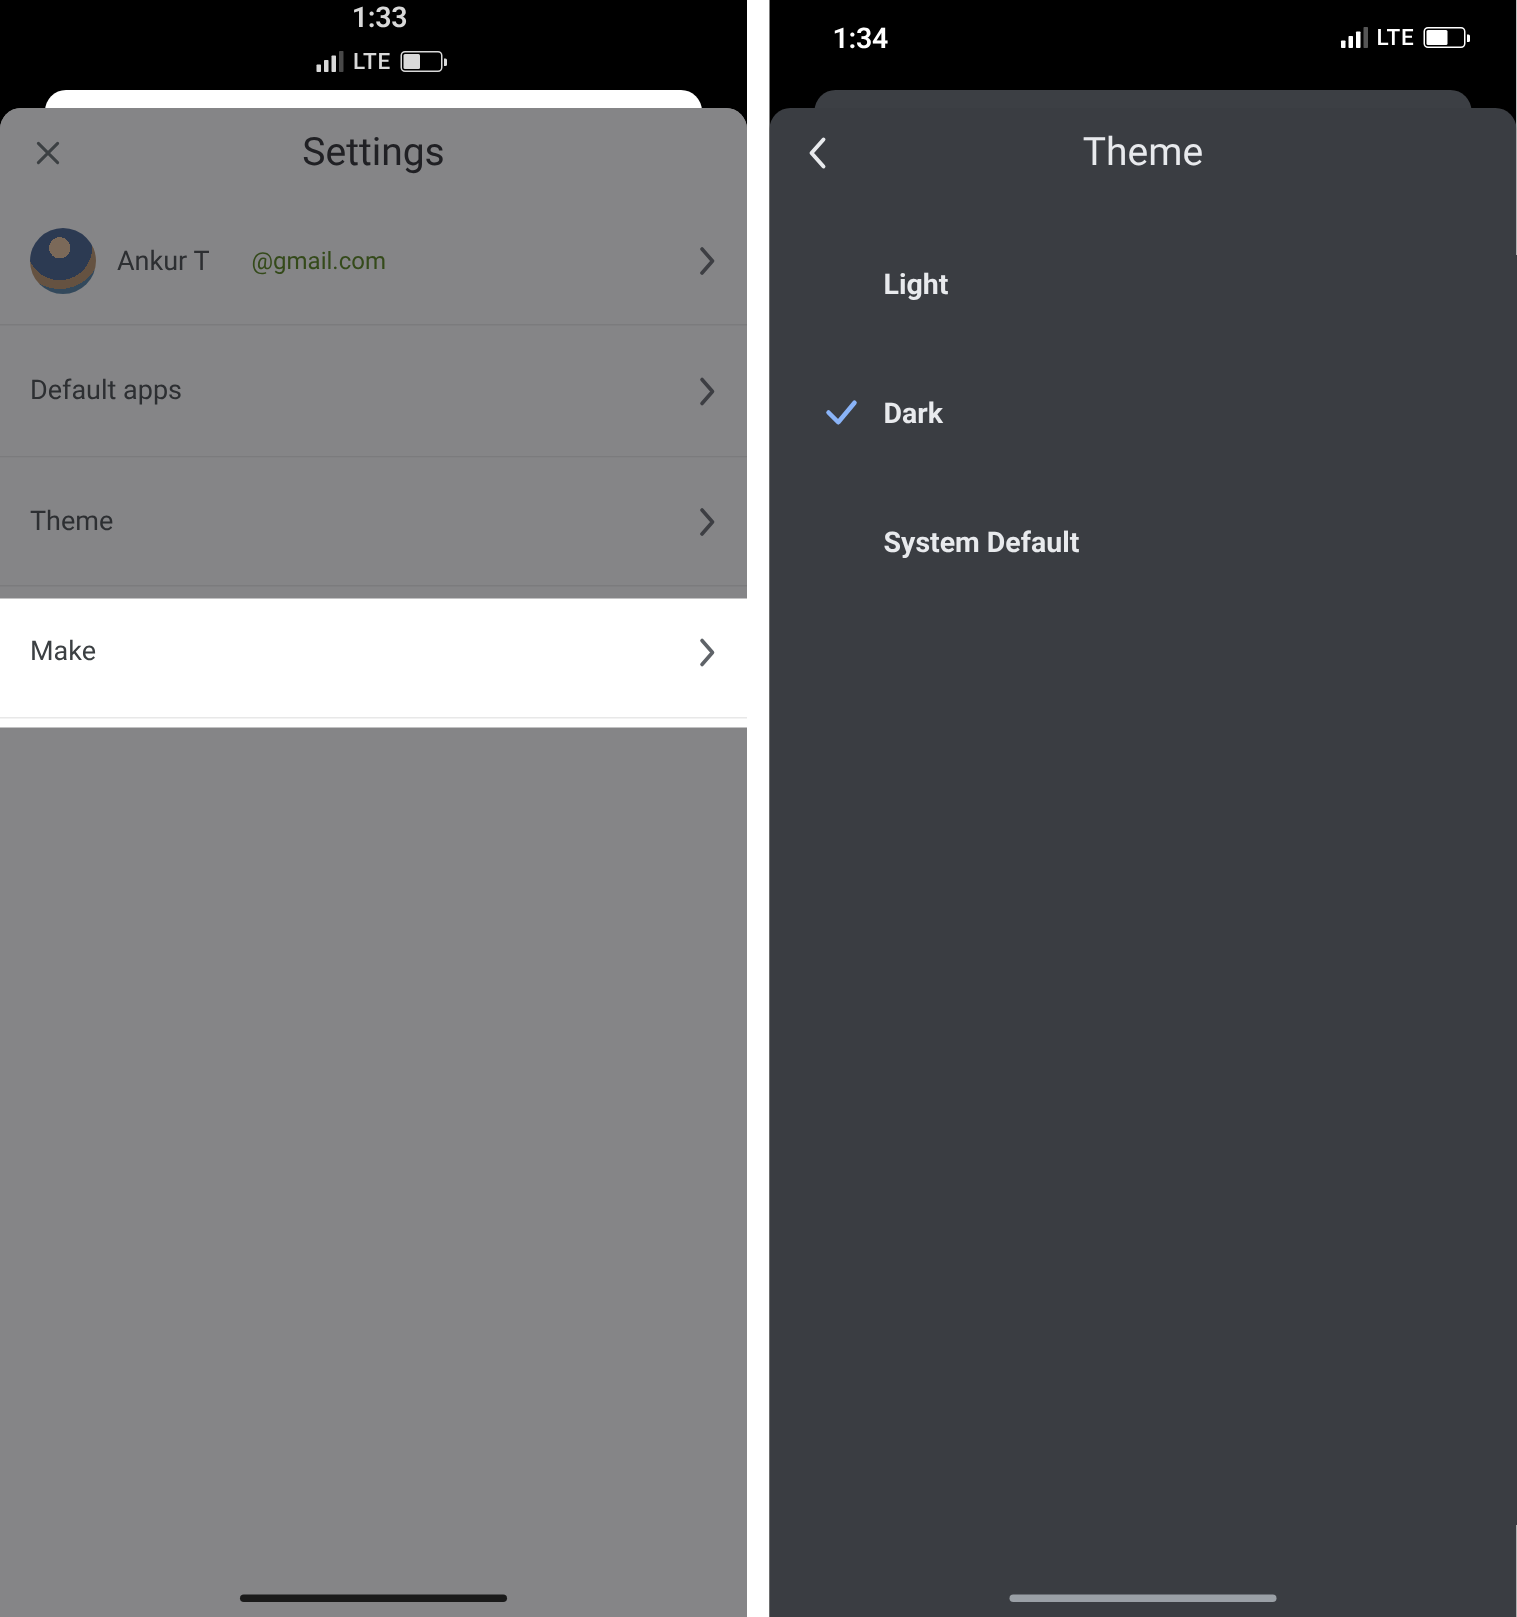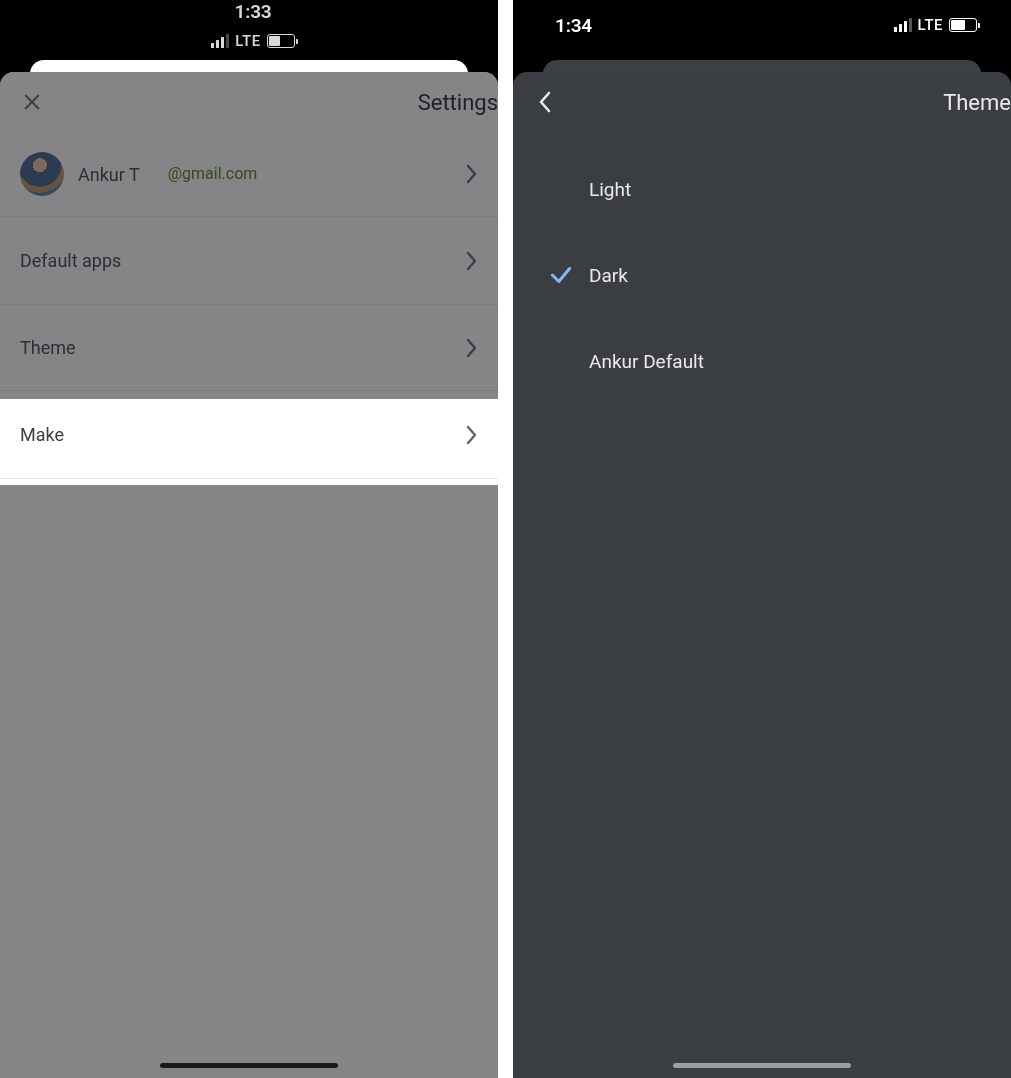--- a/index.html
+++ b/index.html
@@ -77,22 +77,22 @@
 
     
     .panel-header {
       height: 60px;
       display: flex;
       align-items: center;
       padding: 0 18px;
       position: relative;
     }
     .panel-title {
-      position: absolute; left:0; right:0; text-align:right;
-      font-size: 22px; font-weight: 400;
+      position: absolute; left:0; right:0; text-align:center;
+      font-size: 26px; font-weight: 400;
     }
     .panel-left .panel-title { color: #202124; }
     .panel-right .panel-title { color: #e8eaed; }
 
     .close-btn, .back-btn {
       width: 28px; height: 28px; display:flex; align-items:center; justify-content:center;
       z-index: 2; cursor: pointer;
     }
 
     
@@ -129,20 +129,21 @@
     
     .dim-top { position:absolute; left:0; right:0; top:0; height:399px; background:rgba(32,33,36,0.55); pointer-events:none;}
     .dim-bottom { position:absolute; left:0; right:0; top:485px; bottom:0; background:rgba(32,33,36,0.55); pointer-events:none;}
 
     
     .option-row {
       display:flex; align-items:center;
       height: 86px;
       padding: 0 20px;
       cursor:pointer;
+      font-weight:bold;
     }
     .check-slot { width: 56px; display:flex; justify-content:center; color:#8ab4f8;}
     .option-label { font-size: 19px; color:#e8eaed; }
 
     
     .home-ind {
       position:absolute; bottom:10px; left:50%; transform:translateX(-50%);
       width:178px; height:5px; border-radius:3px;
     }
     .phone-left .home-ind { background:#1a1a1a; }
@@ -263,18 +264,18 @@
       <div class="check-slot">
         <svg width="26" height="26" viewBox="0 0 24 24">
             <path d="M4 12 L10 18 L20 6" stroke="#8ab4f8" stroke-width="2.8" fill="none" stroke-linecap="round" stroke-linejoin="round"></path>
           </svg>
       </div>
       <div class="option-label">Dark</div>
     </div>
 
     <div class="option-row">
       <div class="check-slot"></div>
-      <div class="option-label">Ankur Default</div>
+      <div class="option-label">System Default</div>
     </div>
   </div>
 
   <div class="home-ind"></div>
 </div>
 
 </body></html>

